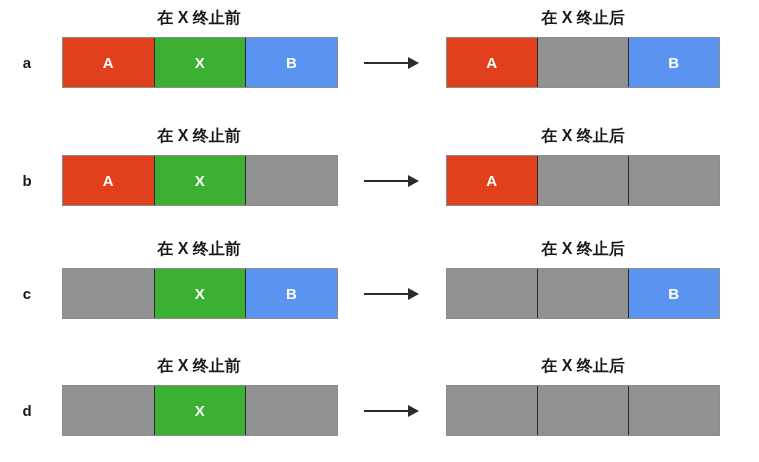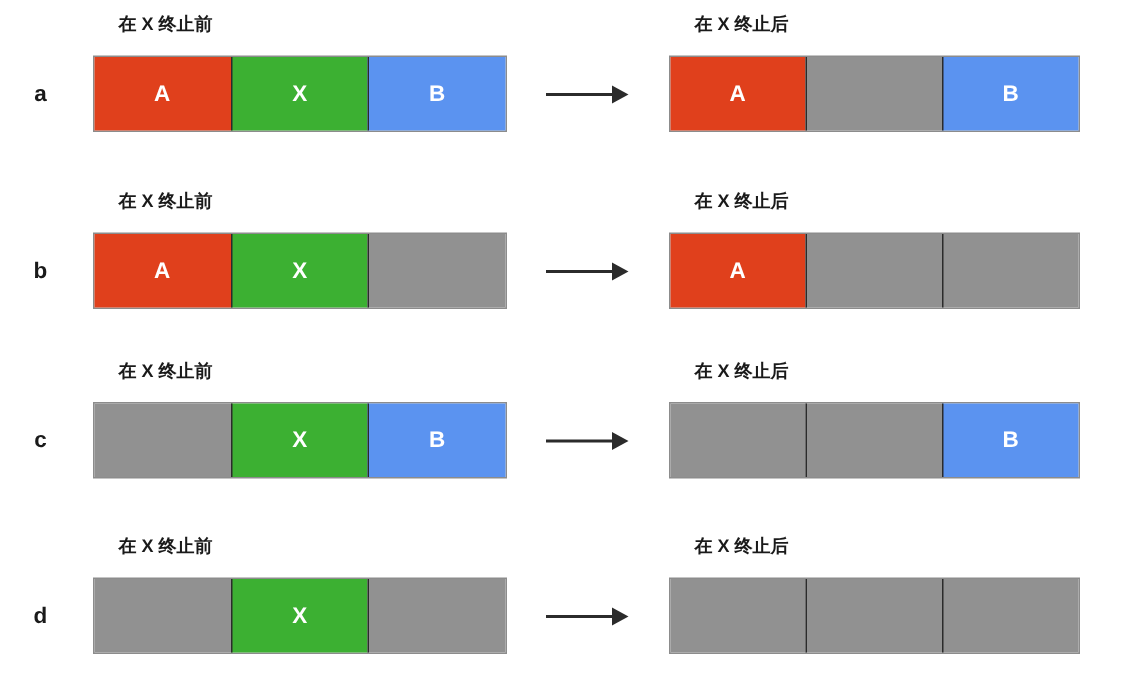--- a/index.html
+++ b/index.html
@@ -14,22 +14,22 @@
 
   .row-label{
     position:absolute;
     font-size:15px;font-weight:bold;color:#1a1a1a;
     text-align:center;width:24px;
     line-height:1;
   }
 
   .caption{
     position:absolute;
-    font-size:12px;font-weight:bold;color:#1a1a1a;
-    text-align:left;white-space:nowrap;
+    font-size:16px;font-weight:bold;color:#1a1a1a;
+    text-align:center;white-space:nowrap;
     line-height:1;
   }
 
   .bar{
     position:absolute;
     display:flex;
     box-sizing:border-box;
     border:1px solid #8c8c8c;
     background:#ffffff;
   }

